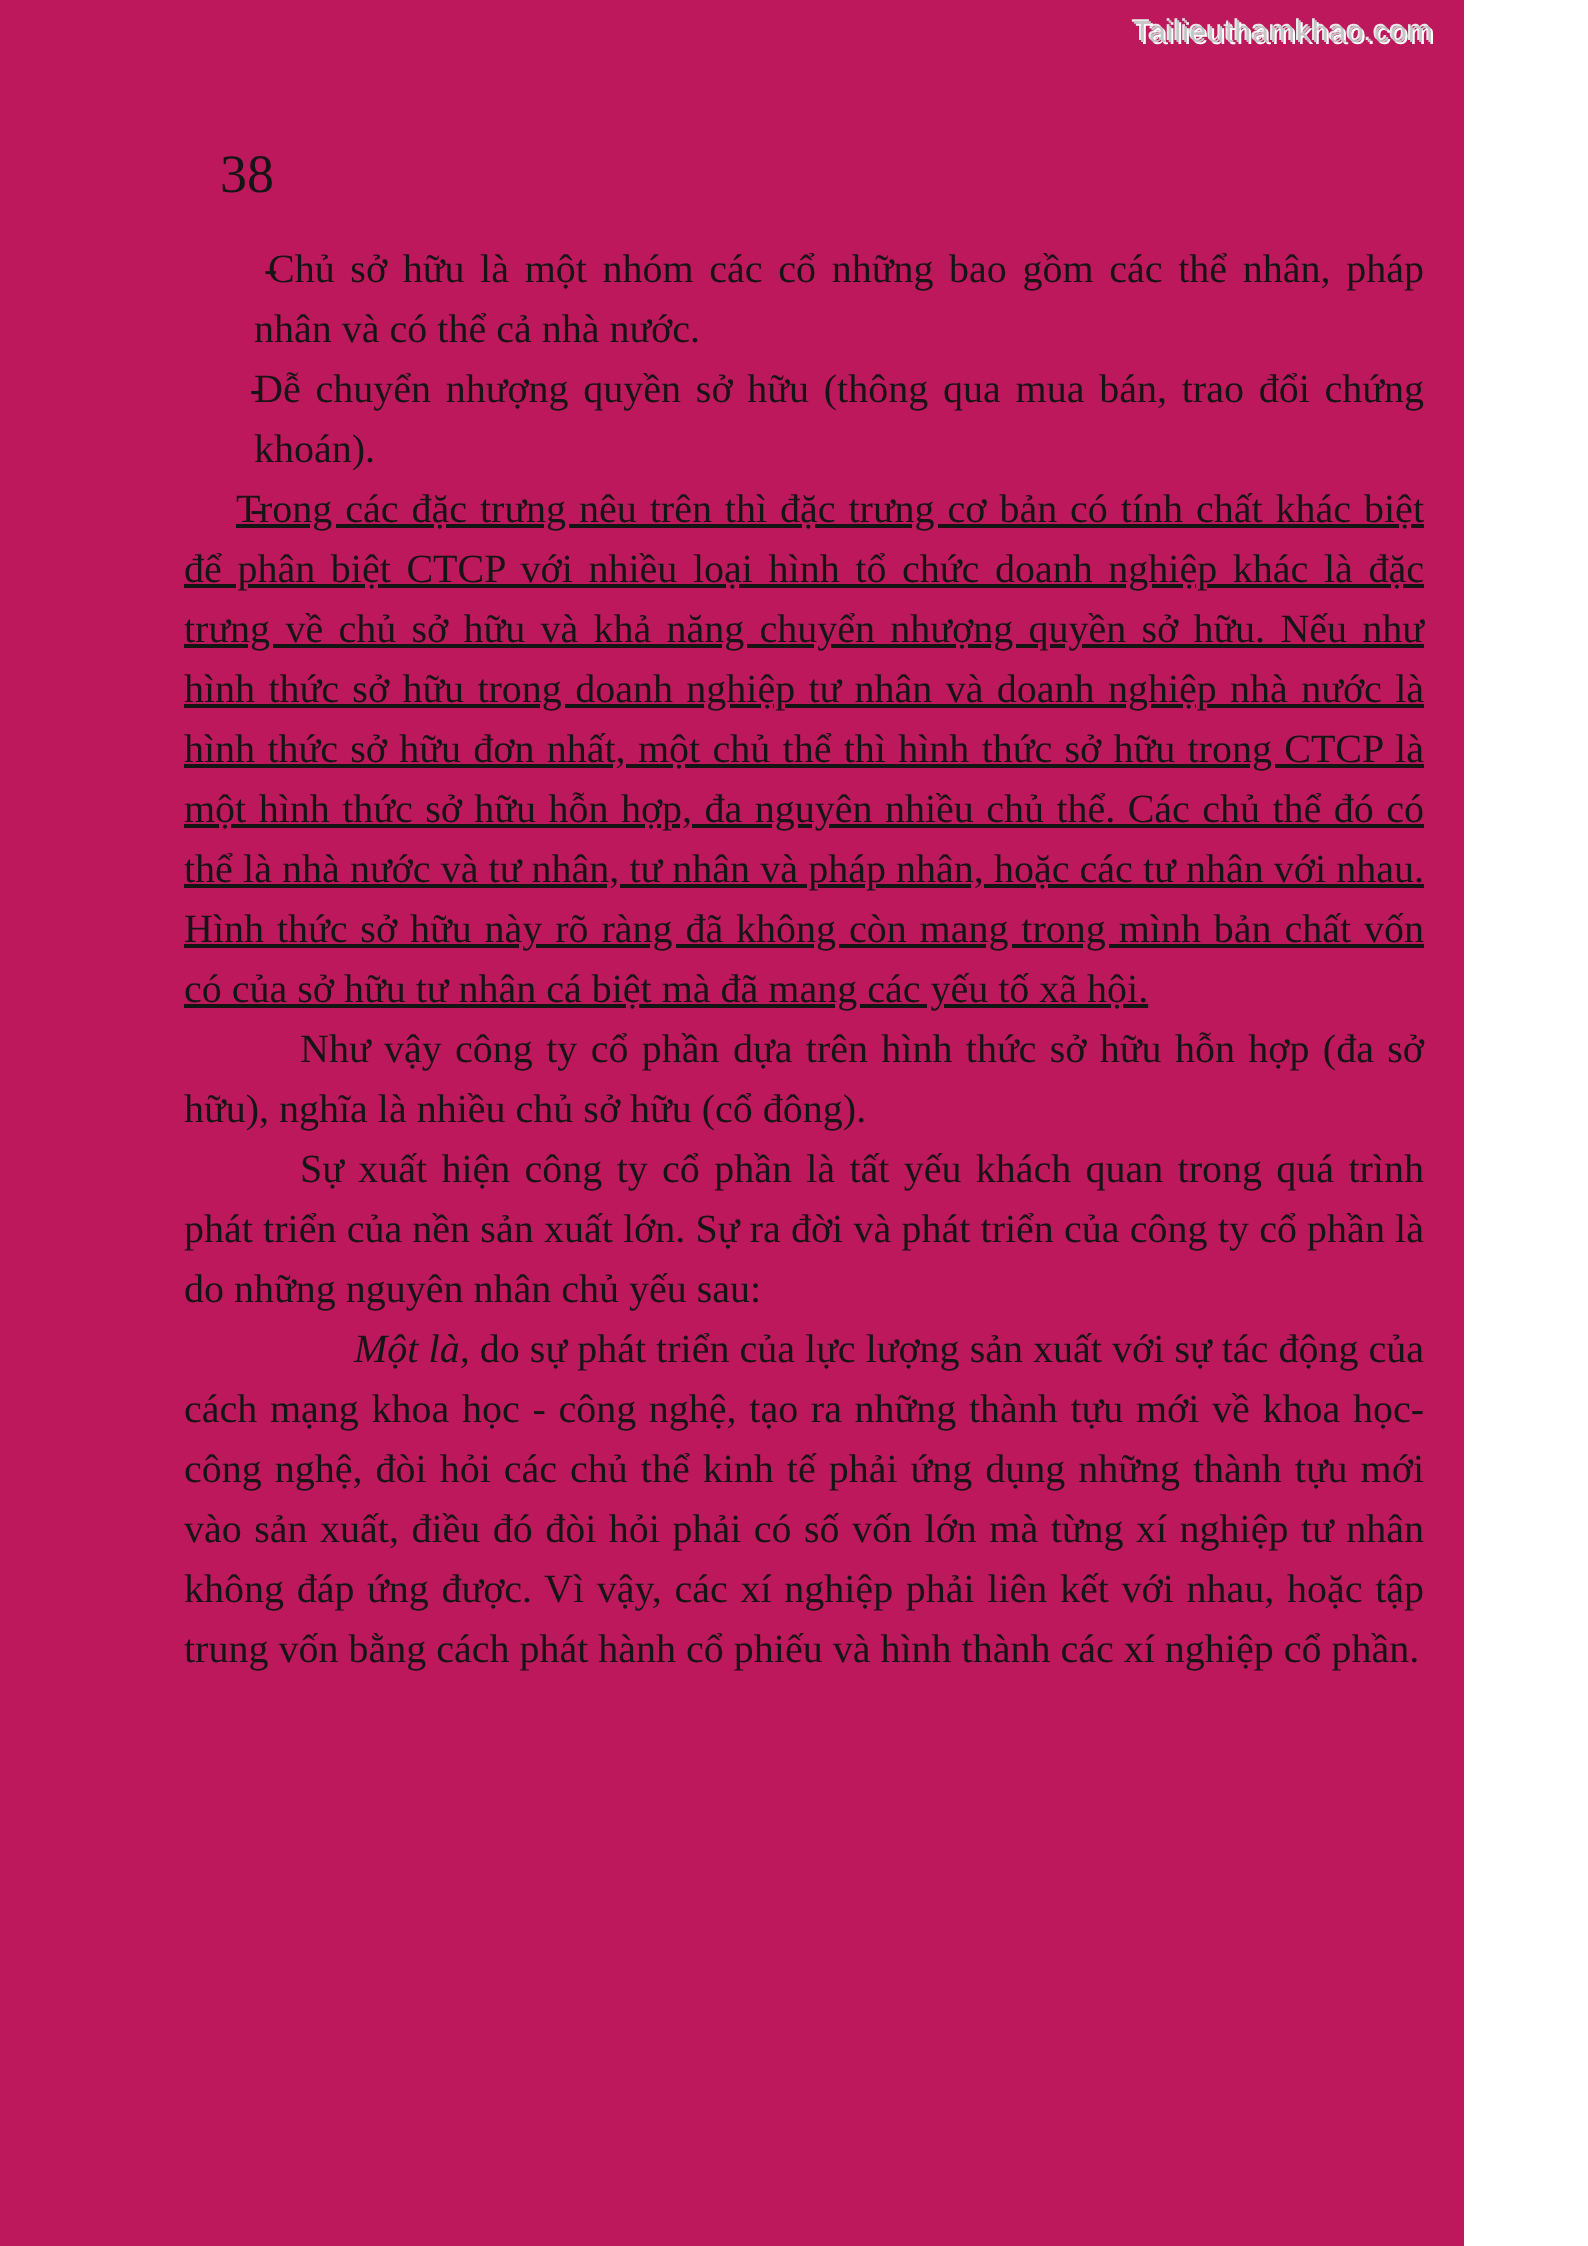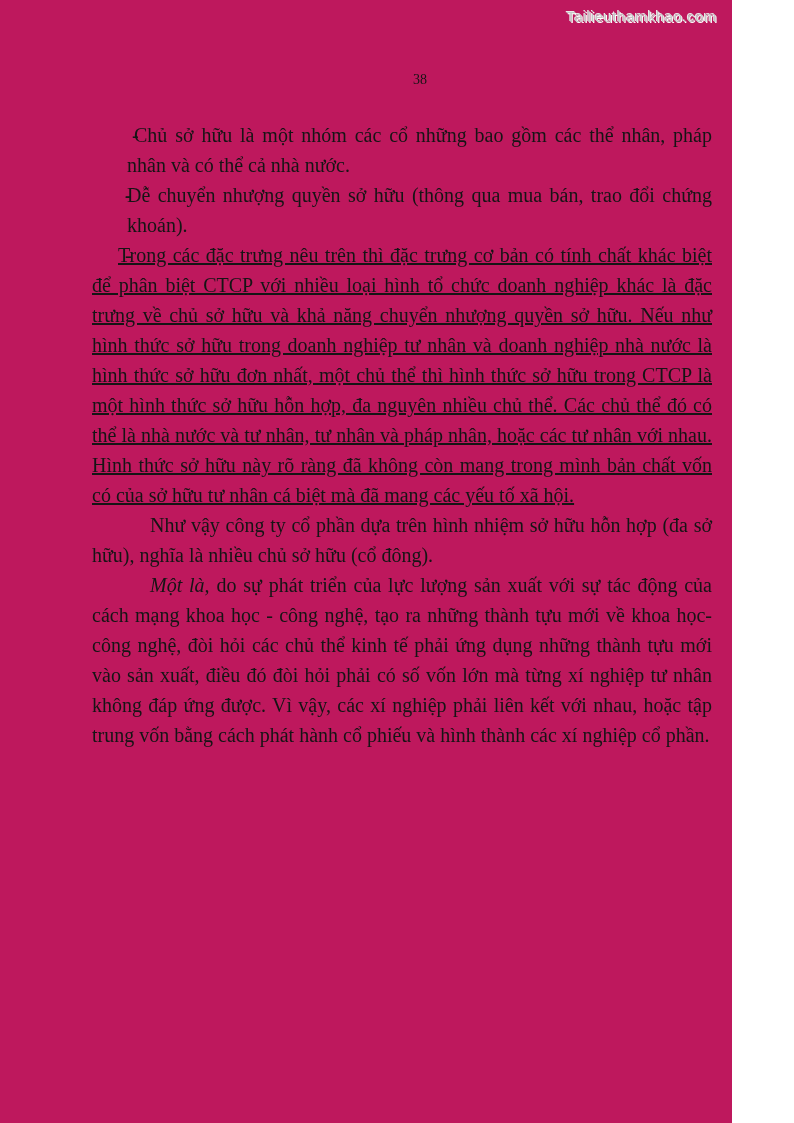--- a/index.html
+++ b/index.html
@@ -24,23 +24,23 @@
     font-size: 15px;
     color: #c6c6c6;
     letter-spacing: 0.5px;
     text-shadow: 1px 1px 0 #ffffff, -1px -1px 0 #e9e9e9;
   }
   .page-number {
     position: absolute;
     top: 72px;
     left: 92px;
     width: 620px;
-    text-align: center;
+    text-align: left;
     transform: translateX(18px);
-    font-size: 14px;
+    font-size: 27px;
     color: #151515;
   }
   .content {
     position: absolute;
     top: 120px;
     left: 92px;
     width: 620px;
     font-size: 20px;
     line-height: 30px;
     text-align: justify;
@@ -51,21 +51,21 @@
     padding-left: 35px;
   }
   p.bullet .dash {
     position: absolute;
     left: 33px;
     top: 0;
   }
   p.bullet.first-bullet { text-indent: 7px; }
   p.para.indent-small { text-indent: 26px; text-decoration: underline; }
   p.para.indent-large { text-indent: 58px; }
-  .lead { font-style: italic; }
+  .lead { font-style: italic; margin-left: 27px; }
 </style>
 </head>
 <body>
 
 <div class="page">
 
   <div class="watermark">Tailieuthamkhao.com</div>
 
   <div class="page-number">38</div>
 
@@ -87,23 +87,26 @@
 
     <p class="bullet">
       <span class="dash">-</span>
     </p>
 
     <p class="para indent-small">
       <span>Trong các đặc trưng nêu trên thì đặc trưng cơ bản có tính chất khác biệt để phân biệt CTCP với nhiều loại hình tổ chức doanh nghiệp khác là đặc trưng về chủ sở hữu và khả năng chuyển nhượng quyền sở hữu. Nếu như hình thức sở hữu trong doanh nghiệp tư nhân và doanh nghiệp nhà nước là hình thức sở hữu đơn nhất, một chủ thể thì hình thức sở hữu trong CTCP là một hình thức sở hữu hỗn hợp, đa nguyên nhiều chủ thể. Các chủ thể đó có thể là nhà nước và tư nhân, tư nhân và pháp nhân, hoặc các tư nhân với nhau. Hình thức sở hữu này rõ ràng đã không còn mang trong mình bản chất vốn có của sở hữu tư nhân cá biệt mà đã mang các yếu tố xã hội.</span>
     </p>
 
     <p class="para indent-large">
-      <span>Như vậy công ty cổ phần dựa trên hình nhiệm sở hữu hỗn hợp (đa sở hữu), nghĩa là nhiều chủ sở hữu (cổ đông).</span>
+      <span>Như vậy công ty cổ phần dựa trên hình thức sở hữu hỗn hợp (đa sở hữu), nghĩa là nhiều chủ sở hữu (cổ đông).</span>
     </p>
 
+    <p class="para indent-large">
+      <span>Sự xuất hiện công ty cổ phần là tất yếu khách quan trong quá trình phát triển của nền sản xuất lớn. Sự ra đời và phát triển của công ty cổ phần là do những nguyên nhân chủ yếu sau:</span>
+    </p>
 
     <p class="para indent-large">
       <span class="lead">Một là,</span><span> do sự phát triển của lực lượng sản xuất với sự tác động của cách mạng khoa học - công nghệ, tạo ra những thành tựu mới về khoa học- công nghệ, đòi hỏi các chủ thể kinh tế phải ứng dụng những thành tựu mới vào sản xuất, điều đó đòi hỏi phải có số vốn lớn mà từng xí nghiệp tư nhân không đáp ứng được. Vì vậy, các xí nghiệp phải liên kết với nhau, hoặc tập trung vốn bằng cách phát hành cổ phiếu và hình thành các xí nghiệp cổ phần.</span>
     </p>
 
 
   </div>
 </div>
 
 </body></html>

